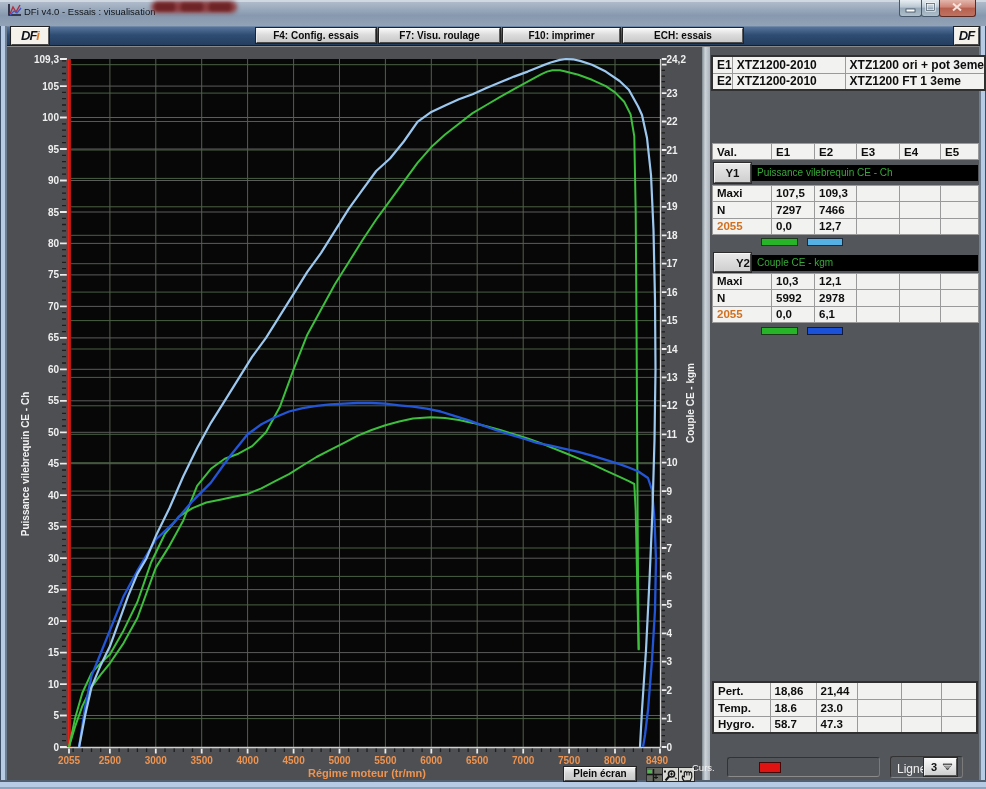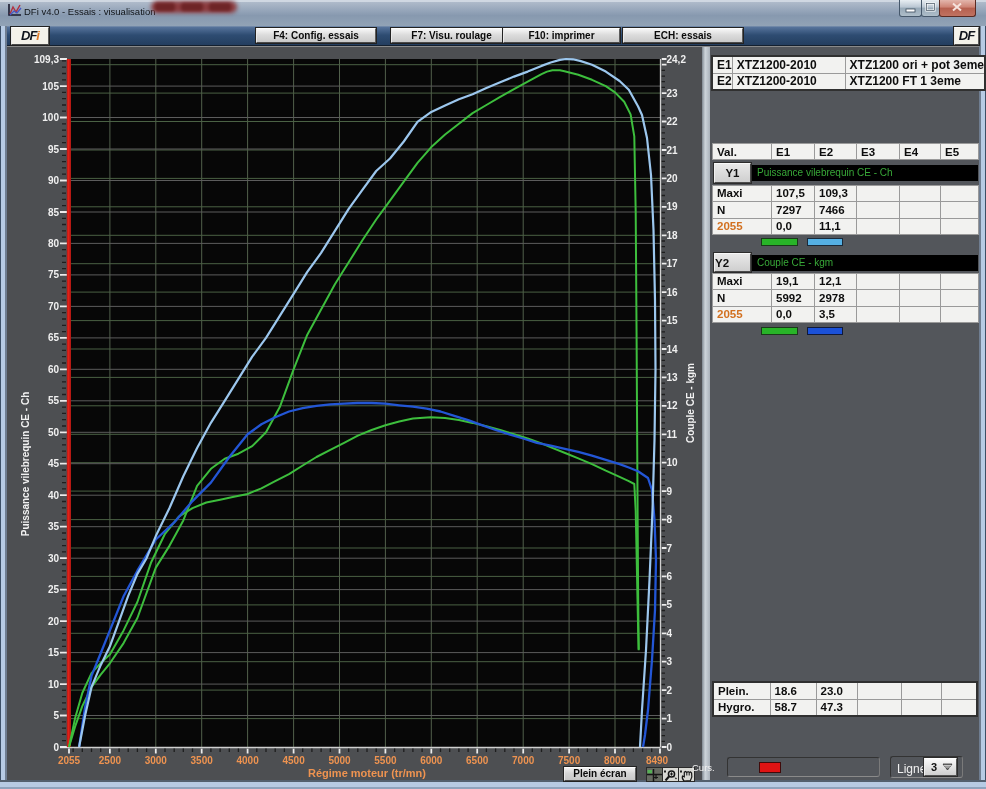--- a/index.html
+++ b/index.html
@@ -44,21 +44,21 @@
  <div class="abs" style="left:979px;top:26px;width:7px;height:763px;background:#b7cbe4"></div>
  <div class="abs" style="left:985px;top:26px;width:1px;height:763px;background:#3c4f66"></div>
  <div class="abs" style="left:979px;top:26px;width:2px;height:763px;background:#6f7d90"></div>
  <div class="abs" style="left:0;top:780px;width:986px;height:9px;background:#b7cbe4"></div>
  <div class="abs" style="left:0;top:780px;width:986px;height:2px;background:#53606f"></div>
  <div class="abs" style="left:0;top:787px;width:986px;height:2px;background:#8fa3bd"></div>
 
  <div class="abs" style="left:7px;top:26px;width:972px;height:20px;background:linear-gradient(#57749c,#2e4c72 45%,#243e5f);border-top:1px solid #7088a8;border-bottom:1px solid #14202f"></div>
  <div class="abs btn3d" style="left:11px;top:27px;width:38px;height:18px;background:#f4f2ea;font-style:italic;font-size:13px;line-height:16px;letter-spacing:-1px"><span style="color:#10141c">DF</span><span style="color:#e07b28">i</span></div>
  <div class="abs btn3d" style="left:256px;top:28px;width:120px;height:15px;font-size:10px;line-height:13px">F4: Config. essais</div>
- <div class="abs btn3d" style="left:391px;top:28px;width:121px;height:15px;font-size:10px;line-height:13px">F7: Visu. roulage</div>
+ <div class="abs btn3d" style="left:379px;top:28px;width:121px;height:15px;font-size:10px;line-height:13px">F7: Visu. roulage</div>
  <div class="abs btn3d" style="left:503px;top:28px;width:117px;height:15px;font-size:10px;line-height:13px">F10: imprimer</div>
  <div class="abs btn3d" style="left:623px;top:28px;width:120px;height:15px;font-size:10px;line-height:13px">ECH: essais</div>
  <div class="abs btn3d" style="left:954px;top:27px;width:25px;height:18px;background:#f4f2ea;font-style:italic;font-size:13px;line-height:16px;letter-spacing:-1px;color:#10141c">DF</div>
 
  <div class="abs" style="left:7px;top:46px;width:972px;height:734px;background:#4d4f52"></div>
  <div class="abs" style="left:7px;top:46px;width:972px;height:1px;background:#8a8a8a"></div>
 
  <div class="abs" style="left:702px;top:47px;width:8px;height:733px;background:linear-gradient(90deg,#7f8890,#cdd4da 40%,#aab2ba)"></div>
 
  <div class="abs" style="left:710px;top:47px;width:269px;height:733px;background:#53565b"></div>
@@ -249,64 +249,64 @@
             <td>N</td>
             <td>7297</td>
             <td>7466</td>
             <td></td>
             <td></td>
             <td></td>
           </tr>
    <tr style="height:16.5px">
             <td style="color:#d2701f">2055</td>
             <td>0,0</td>
-            <td>11,1</td>
+            <td>12,7</td>
             <td></td>
             <td></td>
             <td></td>
           </tr>
   </tbody>
       </table>
  </div>
  <div class="abs" style="left:761.5px;top:239px;width:35px;height:6px;background:#28b428;box-shadow:0 0 0 1px #1a3a1a"></div>
  <div class="abs" style="left:808px;top:239px;width:34px;height:6px;background:#55b0e4;box-shadow:0 0 0 1px #1a2a3a"></div>
 
- <div class="abs" style="left:714px;top:252.5px;width:37px;height:19.5px;background:linear-gradient(#e8e8e8,#cfcfcf);border:1px solid #4a4a4a;border-top-color:#f8f8f8;border-left-color:#f0f0f0;box-shadow:0 0 0 1px #2c2c2c;font-weight:bold;font-size:11.5px;color:#111;text-align:left;line-height:18px">Y2</div>
+ <div class="abs" style="left:714px;top:252.5px;width:37px;height:19.5px;background:linear-gradient(#e8e8e8,#cfcfcf);border:1px solid #4a4a4a;border-top-color:#f8f8f8;border-left-color:#f0f0f0;box-shadow:0 0 0 1px #2c2c2c;font-weight:bold;font-size:11.5px;color:#111;text-align:right;line-height:18px">Y2</div>
  <div class="abs" style="left:752px;top:254.5px;width:226px;height:16px;background:#000;color:#38a838;font-size:10px;line-height:16px;padding-left:5px">Couple CE - kgm</div>
  <div class="abs" style="left:712px;top:272.5px">
   <table style="border:1px solid #303030">
         <colgroup>
           <col style="width:59px">
           <col style="width:43px">
           <col style="width:42px">
           <col style="width:43px">
           <col style="width:41px">
           <col style="width:38px">
         </colgroup>
    <tbody>
           <tr style="height:16.5px">
             <td>Maxi</td>
-            <td>19,1</td>
+            <td>10,3</td>
             <td>12,1</td>
             <td></td>
             <td></td>
             <td></td>
           </tr>
    <tr style="height:16.5px">
             <td>N</td>
             <td>5992</td>
             <td>2978</td>
             <td></td>
             <td></td>
             <td></td>
           </tr>
    <tr style="height:16.5px">
             <td style="color:#d2701f">2055</td>
             <td>0,0</td>
-            <td>3,5</td>
+            <td>6,1</td>
             <td></td>
             <td></td>
             <td></td>
           </tr>
   </tbody>
       </table>
  </div>
  <div class="abs" style="left:761.5px;top:327.5px;width:35px;height:6px;background:#28b428;box-shadow:0 0 0 1px #1a3a1a"></div>
  <div class="abs" style="left:808px;top:327.5px;width:34px;height:6px;background:#1b51d8;box-shadow:0 0 0 1px #101a3a"></div>
 
@@ -314,22 +314,30 @@
   <table style="border:2px solid #303030">
         <colgroup>
           <col style="width:57px">
           <col style="width:46px">
           <col style="width:41px">
           <col style="width:44px">
           <col style="width:40px">
           <col style="width:36px">
         </colgroup>
    <tbody>
+          <tr style="height:17px">
+            <td>Pert.</td>
+            <td>18,86</td>
+            <td>21,44</td>
+            <td></td>
+            <td></td>
+            <td></td>
+          </tr>
    <tr style="height:17px">
-            <td>Plein.</td>
+            <td>Temp.</td>
             <td>18.6</td>
             <td>23.0</td>
             <td></td>
             <td></td>
             <td></td>
           </tr>
    <tr style="height:17px">
             <td>Hygro.</td>
             <td>58.7</td>
             <td>47.3</td>

